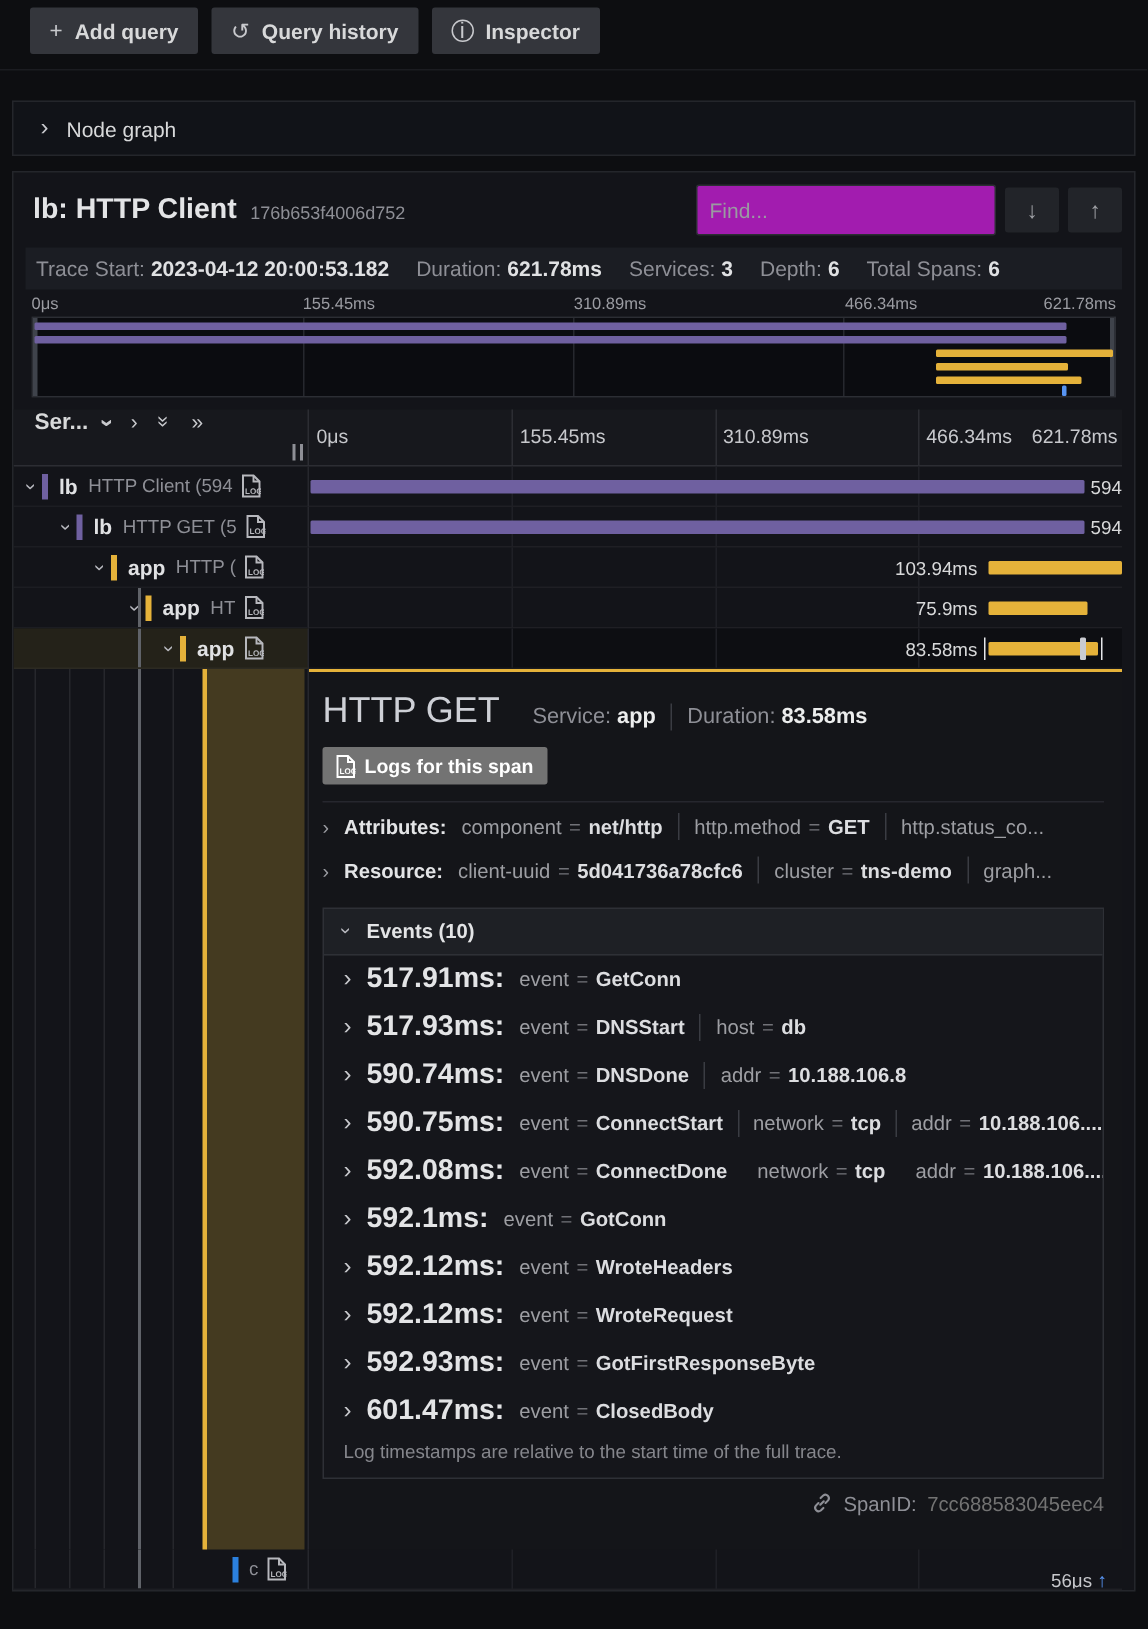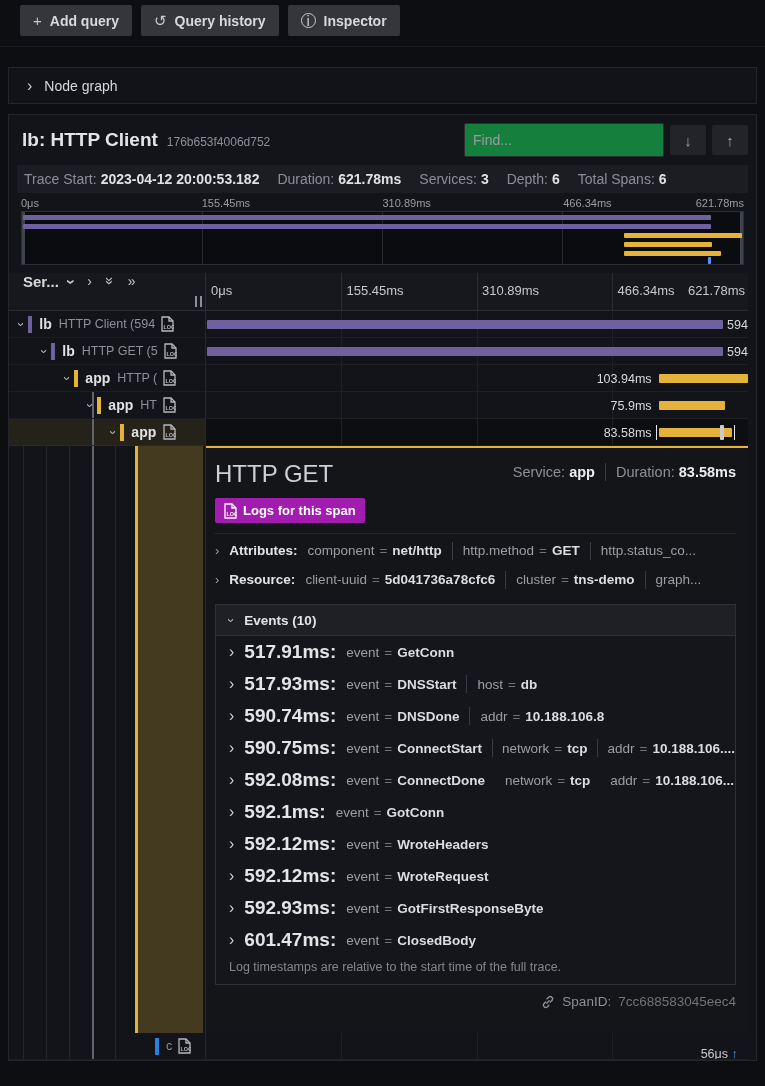--- a/index.html
+++ b/index.html
@@ -27,21 +27,21 @@
   .panel-node .title { font-size:14px; font-weight:400; color:#d8d9da; }
 
   
   .panel-trace { margin:10px 8px 0; height:947px; border:1px solid #24262b;
     background:#131419; position:relative; overflow:hidden; }
 
   .trace-head { height:50px; display:flex; align-items:center; padding:0 8px 0 13px; }
   .trace-title { font-size:19px; font-weight:700; color:#e3e4e6; white-space:nowrap; }
   .trace-id { font-size:12px; color:#8e8f96; margin-left:9px; margin-top:4px; }
   .head-spacer { flex:1; }
-  .find-input { width:200px; height:30px; background:#15803d; border:1px solid #2c2e34;
+  .find-input { width:200px; height:30px; background:#a21caf; border:1px solid #2c2e34;
     border-radius:2px; color:#d8d9da; font-size:14px; padding:16px 8px;
     font-family:"Liberation Sans", sans-serif; }
   .find-input::placeholder { color:#9a9ba1; }
   .sq-btn { width:36px; height:30px; margin-left:6px; background:#222429; border:none;
     border-radius:2px; color:#9fa0a5; font-size:15px; cursor:pointer; }
 
   .meta-bar { margin:0 8px; height:28px; background:#1b1d23; display:flex;
     align-items:center; gap:18px; padding:0 7px; overflow:hidden; white-space:nowrap; }
   .meta-item { font-size:14px; color:#8e8f96; }
   .meta-item b { color:#e0e1e3; font-weight:700; margin-left:4px; }
@@ -92,26 +92,26 @@
 
   
   .detail-wrap { display:flex; height:587px; }
   .detail-gutter { width:197px; position:relative; border-right:1px solid #26272d; flex:none; }
   .gutter-yellow { position:absolute; left:126px; top:0; bottom:0; width:3px; background:#e5b23a; }
   .gutter-brown { position:absolute; left:129px; top:0; bottom:0; right:2px; background:#443a20; }
   .detail { flex:1; border-top:2px solid #e5b23a; background:#141519;
     padding:13px 12px 8px 9px; overflow:hidden; }
   .d-titlerow { display:flex; }
   .d-op { font-size:24px; color:#ced0d6; width:140px; line-height:26px; flex:none; }
-  .d-overview { flex:1; display:flex; flex-direction:column; gap:7px; align-items:flex-end; padding-top:2px; }
+  .d-overview { flex:1; display:flex; flex-direction:row; gap:7px; align-items:flex-end; padding-top:2px; }
   .ov-line { display:flex; align-items:center; gap:10px; }
   .ov-item { font-size:14.5px; color:#8e8f96; white-space:nowrap; }
   .ov-item b { color:#eceded; font-weight:700; margin-left:4px; }
   .vdiv { width:1px; height:18px; background:#3a3c43; }
-  .logs-btn { margin-top:11px; height:25px; background:#a21caf; border:none; border-radius:2px;
+  .logs-btn { margin-top:11px; height:25px; background:#737373; border:none; border-radius:2px;
     color:#fff; font-size:13px; font-weight:700; display:inline-flex; align-items:center;
     gap:6px; padding:0 9px; cursor:pointer; font-family:"Liberation Sans", sans-serif; }
   .kv-row { display:flex; align-items:center; gap:10px; height:29px; white-space:nowrap;
     overflow:hidden; cursor:pointer; }
   .kv-block { border-top:1px solid #26272e; margin-top:12px; padding-top:2px; }
   .kv-row .chev { font-size:13px; color:#9b9ca2; }
   .kv-title { font-size:13.5px; font-weight:700; color:#e3e4e6; }
   .pair { font-size:13.5px; color:#9d9ea3; white-space:nowrap; }
   .pair .eq { color:#717278; margin:0 5px; }
   .pair b { color:#dcdde0; font-weight:700; }

